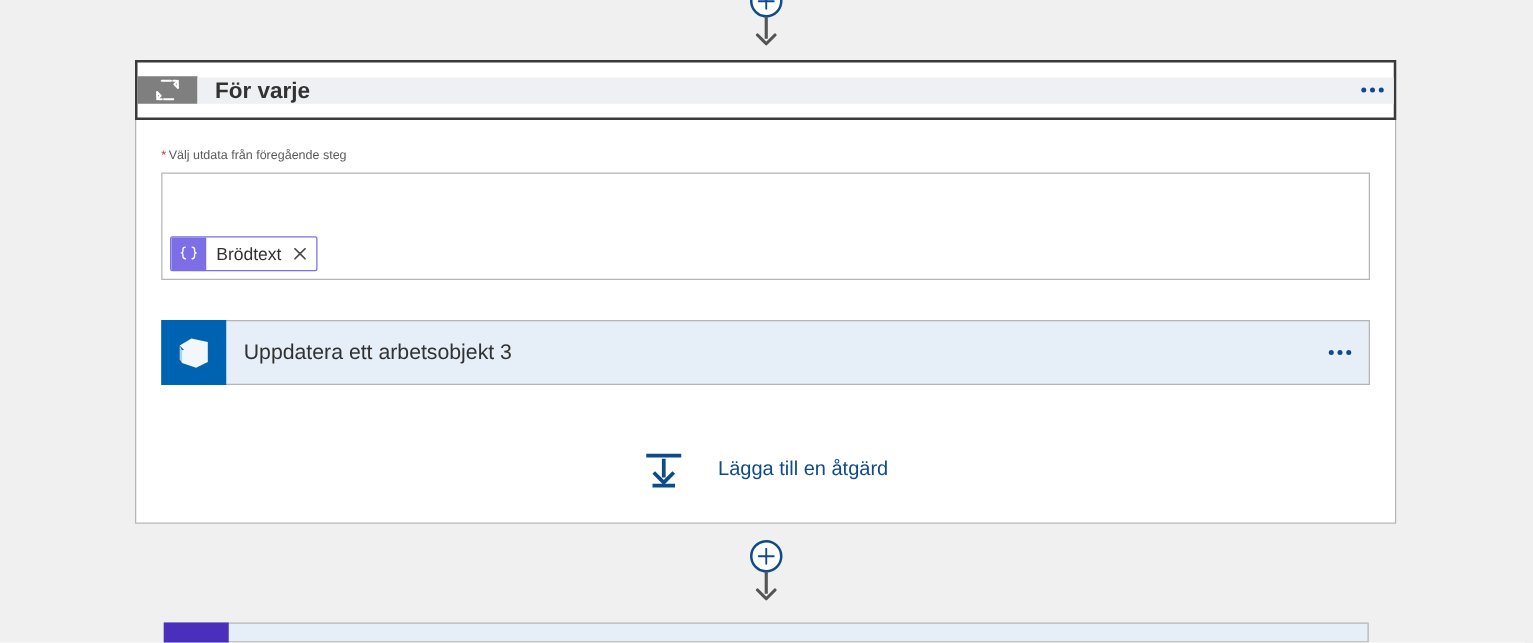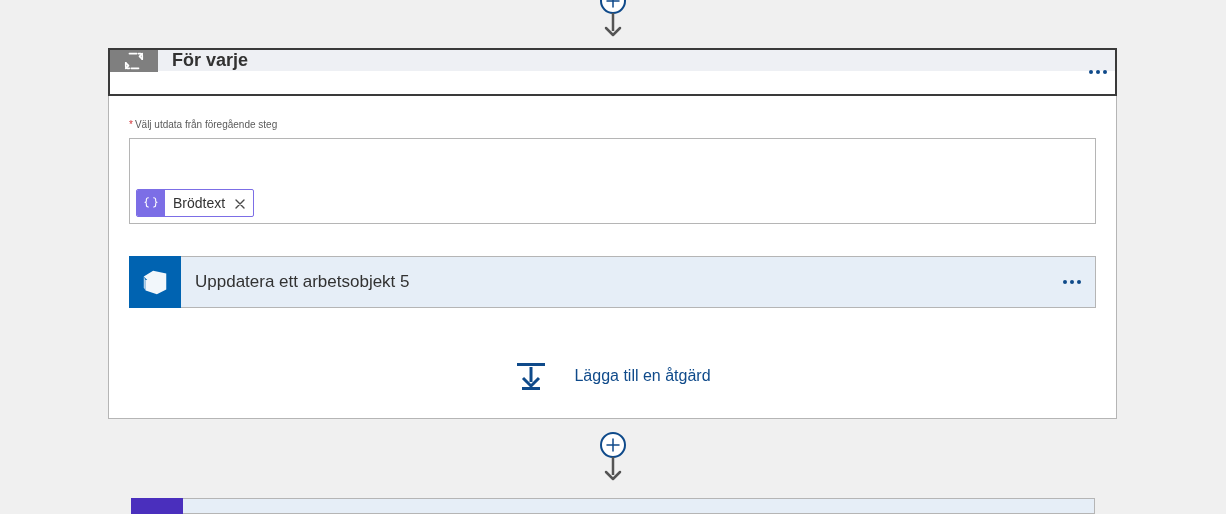--- a/index.html
+++ b/index.html
@@ -43,21 +43,21 @@
     position: absolute;
     top: 48px;
     left: 108px;
     width: 1009px;
     background: #fff;
     border: 1px solid #b5b5b5;
   }
 
   .card-header {
     display: flex;
-    align-items: flex-start;
+    align-items: center;
     height: 48px;
     border: 2px solid #3a3a3a;
     margin: -1px;
     background: #fff;
   }
   .card-header .icon-box {
     width: 48px;
     background: #7f7f7f;
     display:flex; align-items:center; justify-content:center;
   }
@@ -251,21 +251,21 @@
       </div>
     </div>
 
     <div class="inner-action">
       <div class="ia-icon">
         <svg width="30" height="30" viewBox="0 0 32 32">
           <path d="M4 10 L14 4 L28 7 L28 24 L18 29 L6 25 L6 14 L18 11 L18 24" fill="#fff" fill-opacity="0.95"></path>
           <path d="M6 14 L4 10 L4 22 L6 25 Z" fill="#fff" fill-opacity="0.7"></path>
         </svg>
       </div>
-      <div class="ia-title">Uppdatera ett arbetsobjekt 5</div>
+      <div class="ia-title">Uppdatera ett arbetsobjekt 3</div>
       <div class="ia-dots">
         <div class="ellipsis-dots">
             <span></span>
             <span></span>
             <span></span>
           </div>
       </div>
     </div>
 
     <div class="add-action">

